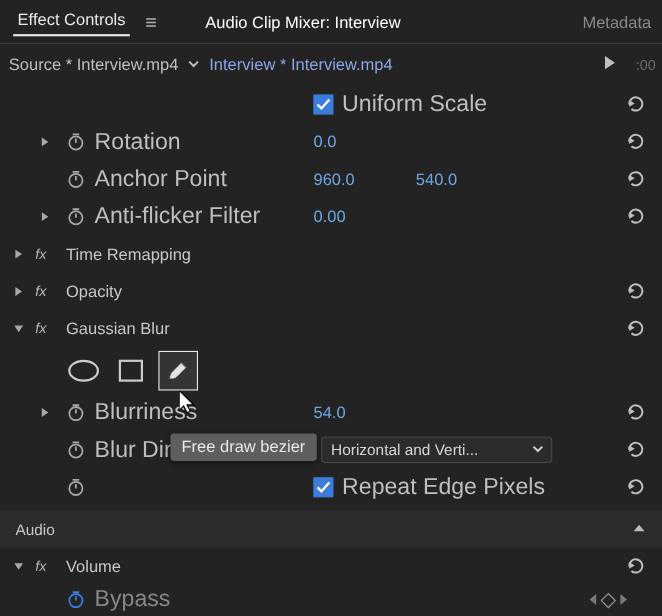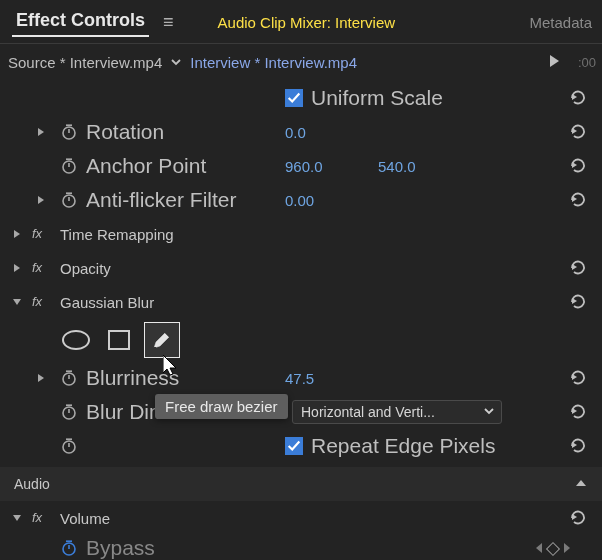--- a/index.html
+++ b/index.html
@@ -1,24 +1,24 @@
 <!DOCTYPE html>
 <html><head>
 <meta charset="utf-8">
 <style>
   * { box-sizing: border-box; margin: 0; padding: 0; font-family: -apple-system, BlinkMacSystemFont, "Segoe UI", Arial, sans-serif; }
   html, body { width: 602px; height: 560px; background: #232323; color: #c8c8c8; overflow: hidden; }
   body { font-size: 14px; user-select: none; }
 
   .tabbar { display: flex; align-items: center; gap: 10px; padding: 8px 10px 6px 12px; border-bottom: 1px solid #3a3a3a; }
-  .tabbar .tab { color: #909090; font-size: 18px; padding: 2px 4px; font-weight: bold; }
+  .tabbar .tab { color: #909090; font-size: 15px; padding: 2px 4px; }
   .tabbar .tab.active { color: #e8e8e8; border-bottom: 2px solid #e8e8e8; padding-bottom: 4px; }
   .tabbar .hamburger { color: #b0b0b0; margin-left: 4px; font-size: 18px; }
   .tabbar .spacer { flex: 1; }
-  .tabbar .tab2 { color: #fde047; font-size: 15px; text-align: center; }
+  .tabbar .tab2 { color: #ffffff; font-size: 15px; text-align: center; }
   .tabbar .tab3 { color: #8a8a8a; font-size: 15px; }
 
   .sourcebar { display: flex; align-items: center; gap: 8px; padding: 10px 6px 10px 8px; font-size: 15px; }
   .sourcebar .src { color: #bfbfbf; }
   .sourcebar .dd { color: #bfbfbf; }
   .sourcebar .clip { color: #8aa7e8; }
   .sourcebar .play { margin-left: auto; color: #bfbfbf; }
   .sourcebar .time { color: #6f6f6f; font-size: 13px; margin-left: 10px; }
 
   .rows { }
@@ -266,21 +266,21 @@
       <svg width="10" height="10" viewBox="0 0 10 10">
           <polygon points="2,1 8,5 2,9" fill="#a8a8a8"></polygon>
         </svg>
     </span>
     <span class="stopwatch">
       <svg width="18" height="18" viewBox="0 0 18 18">
           <use href="#stopwatch-icon"></use>
         </svg>
     </span>
     <span class="label">Blurriness</span>
-    <span class="valcell val">47.5</span>
+    <span class="valcell val">54.0</span>
     <span class="reset resetbtn">
       <svg width="20" height="20" viewBox="0 0 20 20">
           <use href="#reset-icon"></use>
         </svg>
     </span>
   </div>
 
   <div class="row prop">
     <span class="stopwatch">
       <svg width="18" height="18" viewBox="0 0 18 18">

